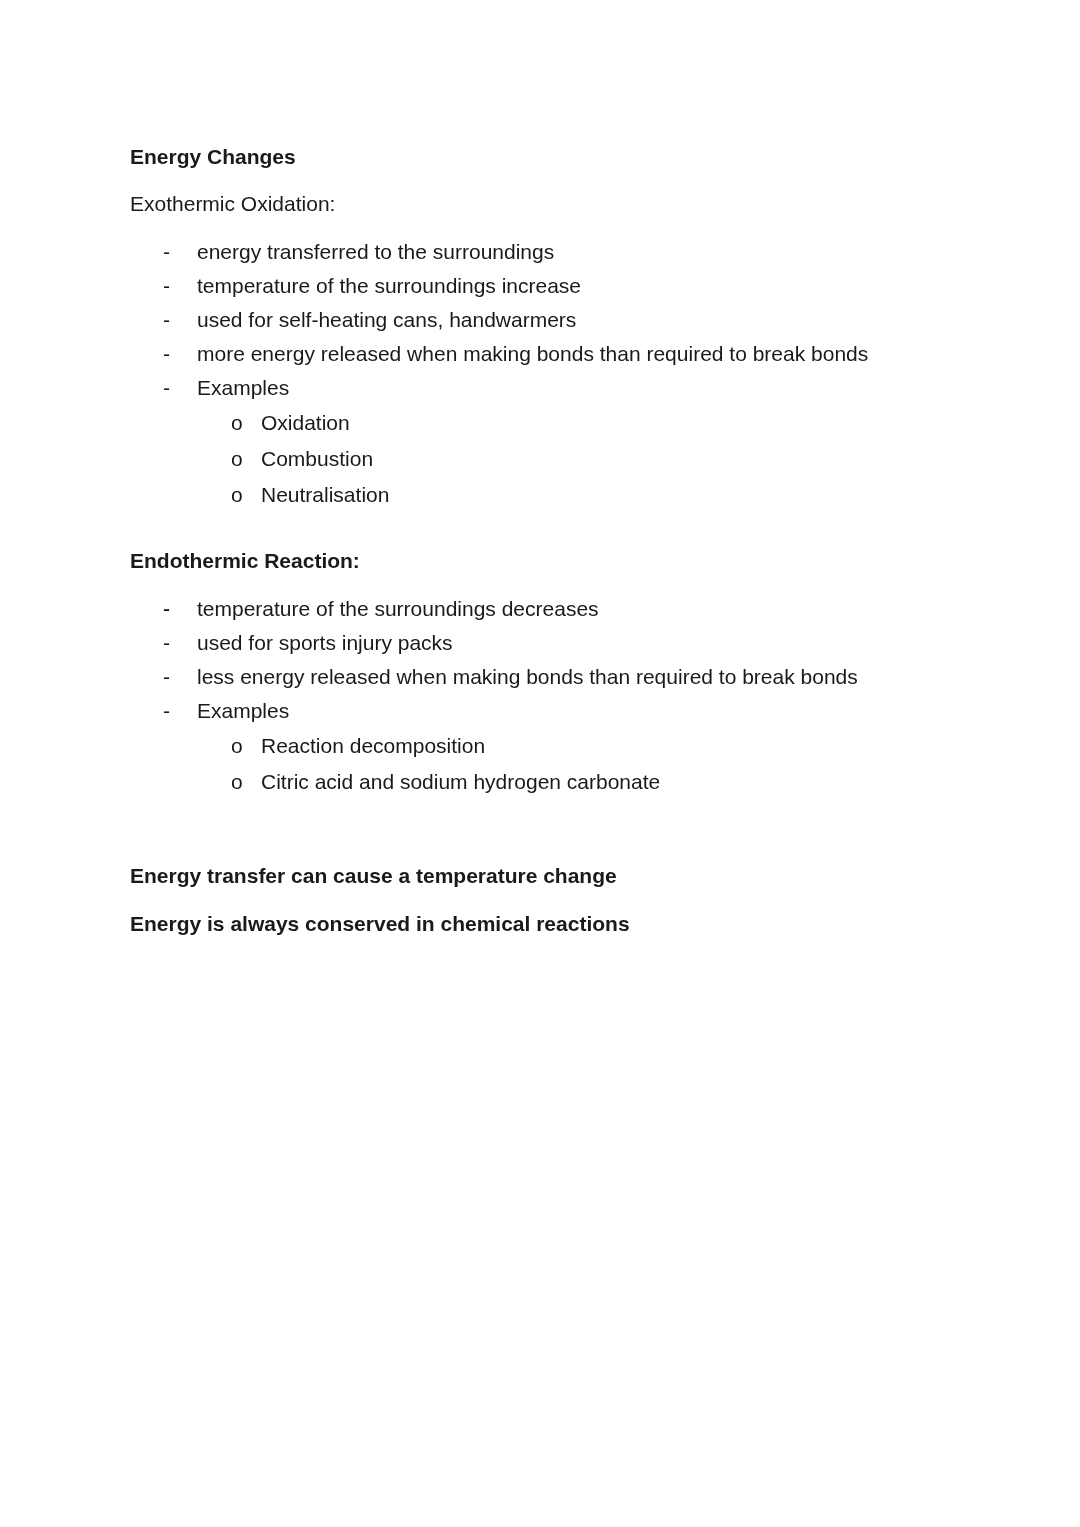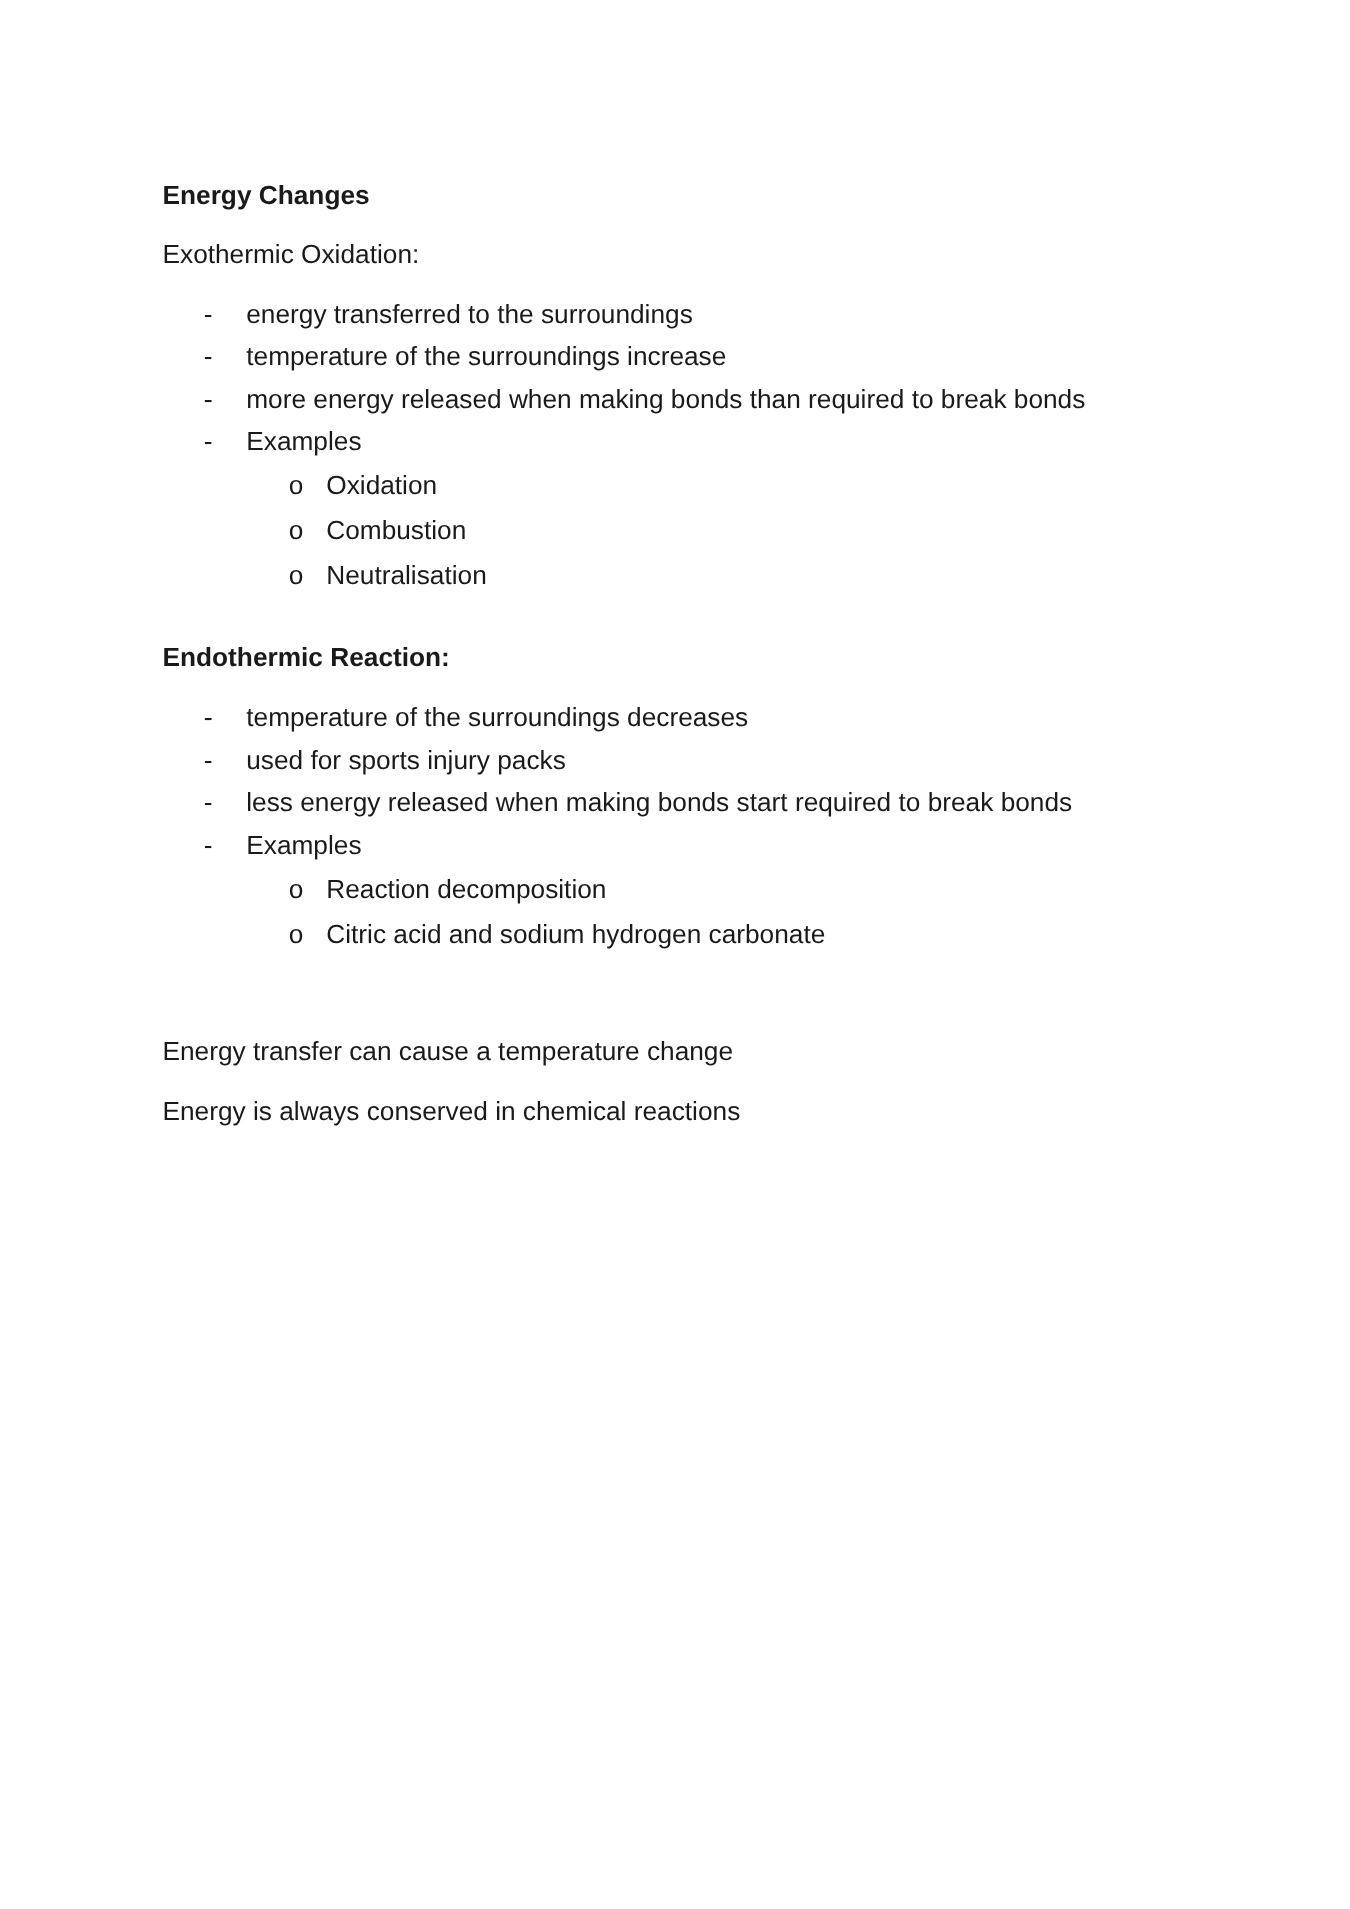--- a/index.html
+++ b/index.html
@@ -52,20 +52,21 @@
     margin: 0;
   }
   .sub-bullet-item > .marker {
     position: absolute;
     left: 101px;
     top: 0;
   }
   .closing-paragraph {
     line-height: 33px;
     margin: 0 0 15px 0;
+    font-weight: bold;
   }
   .closing-paragraph.spaced-top { margin-top: 59px; }
   .closing-paragraph.wrap { max-width: 790px; }
 </style>
 </head>
 <body>
 
 <div class="page">
 
   <p class="doc-title">Energy Changes</p>
@@ -76,20 +77,21 @@
     <li class="bullet-item">
       <span class="marker">-</span>
       <span>energy transferred to the surroundings</span>
     </li>
     <li class="bullet-item">
       <span class="marker">-</span>
       <span>temperature of the surroundings increase</span>
     </li>
     <li class="bullet-item">
       <span class="marker">-</span>
+      <span>used for self-heating cans, handwarmers</span>
     </li>
     <li class="bullet-item">
       <span class="marker">-</span>
       <span>more energy released when making bonds than required to break bonds</span>
     </li>
     <li class="bullet-item">
       <span class="marker">-</span>
       <span>Examples</span>
     </li>
   </ul>
@@ -118,21 +120,21 @@
     <li class="bullet-item">
       <span class="marker">-</span>
       <span>temperature of the surroundings decreases</span>
     </li>
     <li class="bullet-item">
       <span class="marker">-</span>
       <span>used for sports injury packs</span>
     </li>
     <li class="bullet-item">
       <span class="marker">-</span>
-      <span>less energy released when making bonds start required to break bonds</span>
+      <span>less energy released when making bonds than required to break bonds</span>
     </li>
     <li class="bullet-item">
       <span class="marker">-</span>
       <span>Examples</span>
     </li>
   </ul>
 
   <ul class="sub-bullet-list">
     <li class="sub-bullet-item">
       <span class="marker">o</span>

